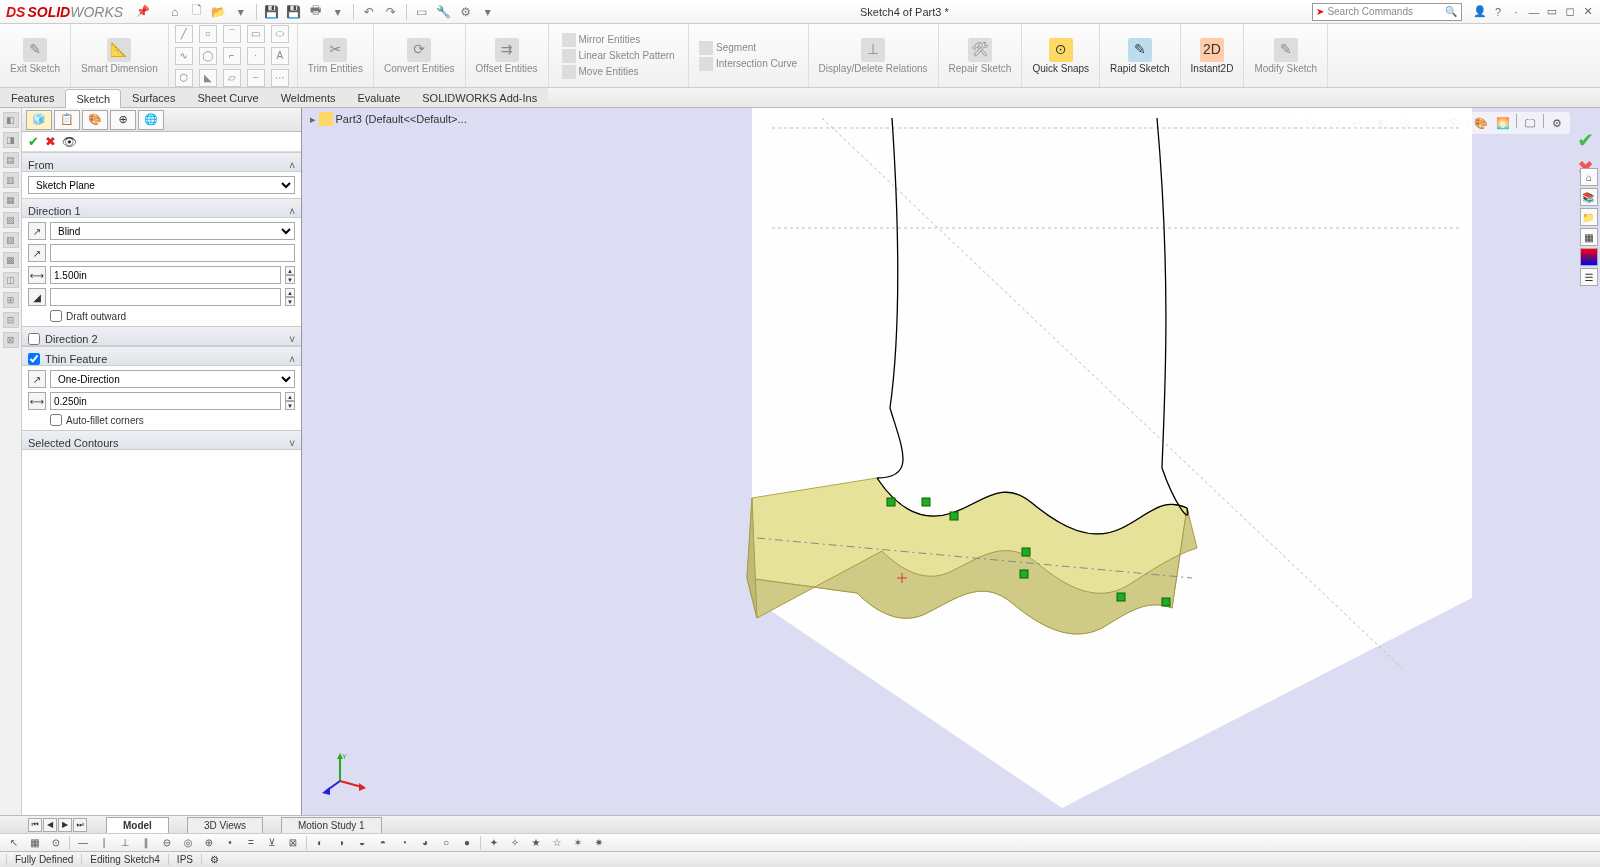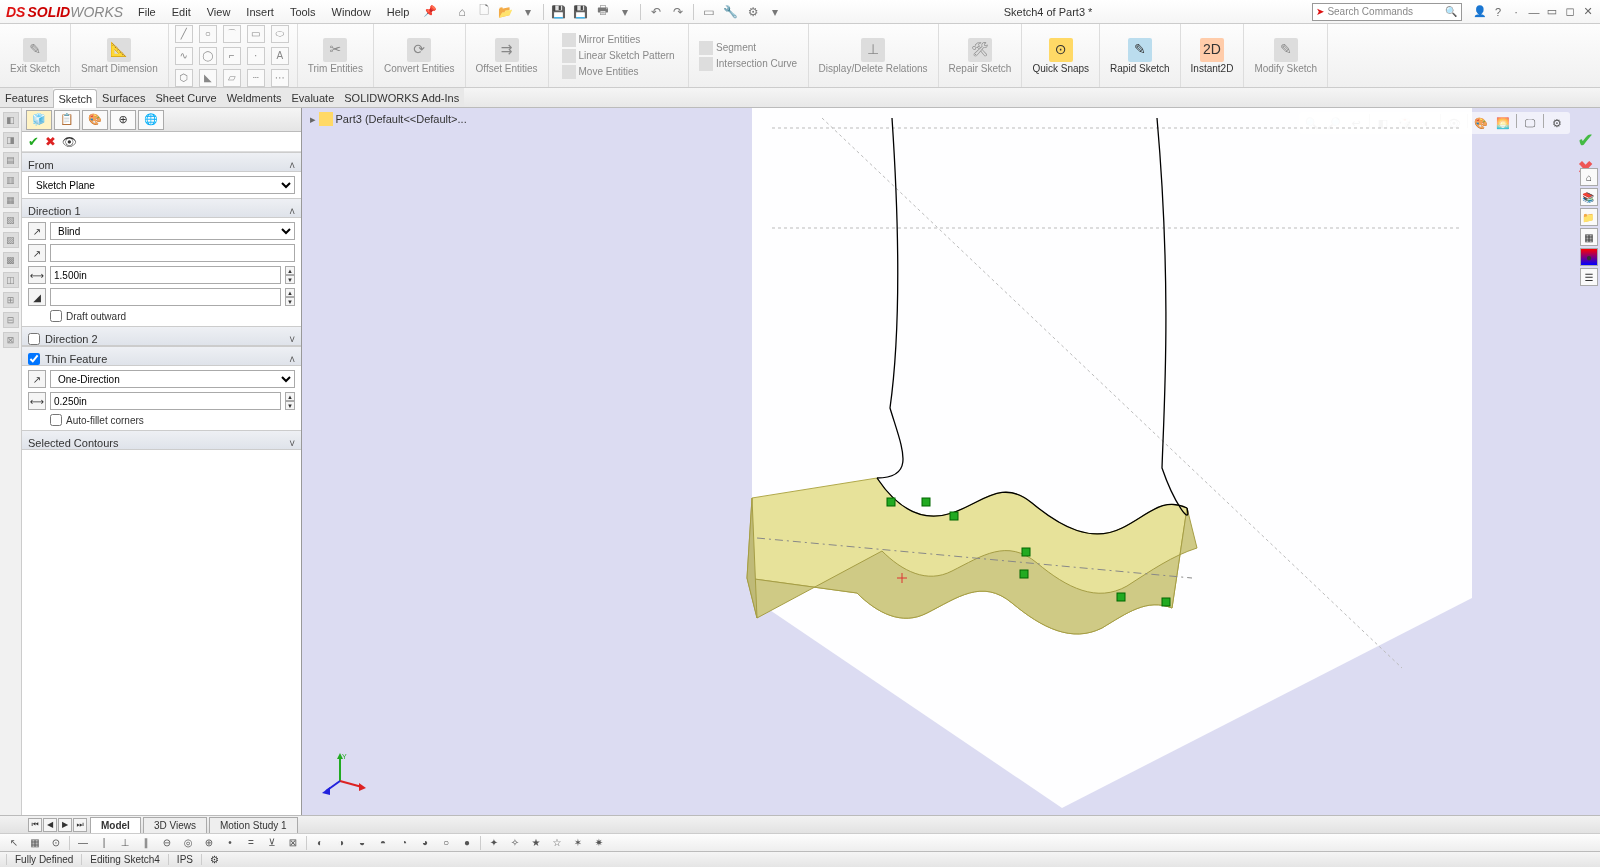--- a/index.html
+++ b/index.html
@@ -31,21 +31,21 @@
 .ribbon .ico24 { width:24px; height:24px; background:#ddd; border-radius:2px; margin-bottom:1px; display:flex;align-items:center;justify-content:center; font-size:14px;}
 .ribbon .ico24.enabled { background:#ffd966; }
 .ribbon .tool-grid { display:grid; grid-template-columns:repeat(5,20px); gap:4px; }
 .ribbon .tool-grid span { width:18px; height:18px; border:1px solid #ccc; background:#fafafa; font-size:10px; display:flex;align-items:center;justify-content:center; color:#888;}
 .ribbon .list-btns { display:flex; flex-direction:column; gap:2px; font-size:10px; color:#888; }
 .ribbon .list-btns div { display:flex; align-items:center; gap:3px; }
 .ribbon .list-btns .ico { width:14px;height:14px; background:#ddd;}
 
 
 .cm-tabs { height:20px; background:linear-gradient(#f5f5f5,#e8e8e8); border-bottom:1px solid #bbb; display:flex; align-items:flex-end; }
-.cm-tabs .tab { padding:3px 4px; font-size:11px; color:#333; border:1px solid transparent; border-bottom:none; background:#e8e8e8;text-align:center; }
+.cm-tabs .tab { padding:3px 10px; font-size:11px; color:#333; border:1px solid transparent; border-bottom:none; background:#e8e8e8;text-align:center; }
 .cm-tabs .tab.active { background:#fff; border-color:#bbb; border-top-left-radius:3px; border-top-right-radius:3px; position:relative; top:1px; }
 
 
 .workspace { display:flex; height: calc(867px - 24px - 64px - 20px - 18px - 18px - 16px); }
 .left-strip { width:22px; background:#f1f1f1; border-right:1px solid #ccc; display:flex; flex-direction:column; align-items:center; gap:4px; padding-top:4px; }
 .left-strip .ico { width:16px;height:16px; background:#ddd; border:1px solid #ccc; font-size:9px; display:flex;align-items:center;justify-content:center; color:#888;}
 
 .pm-panel { width:280px; background:#fff; border-right:1px solid #999; display:flex; flex-direction:column; }
 .pm-tabs { height:24px; background:linear-gradient(#f5f5f5,#e5e5e5); border-bottom:1px solid #bbb; display:flex; align-items:center; gap:2px; padding:0 4px;}
 .pm-tabs .t { width:26px; height:20px; border:1px solid #aaa; background:#fafafa; display:flex;align-items:center;justify-content:center; font-size:11px;}
@@ -86,21 +86,21 @@
 .right-strip { position:absolute; top:60px; right:2px; display:flex; flex-direction:column; gap:2px; }
 .right-strip .ico { width:18px;height:18px; border:1px solid #aaa; background:#fafafa; font-size:10px; display:flex;align-items:center;justify-content:center;}
 .triad { position:absolute; bottom:20px; left:20px; width:44px; height:44px; }
 
 
 .model-svg { position:absolute; top:0; left:0; }
 
 
 .motion-tabs { height:18px; background:linear-gradient(#f2f2f2,#e2e2e2); border-top:1px solid #bbb; display:flex; align-items:center; padding-left:28px; font-size:10px;}
 .motion-tabs .navbtn { width:14px; height:14px; border:1px solid #aaa; background:#f5f5f5; display:flex;align-items:center;justify-content:center; font-size:8px; margin-right:1px;}
-.motion-tabs .tab { padding:2px 10px; border:1px solid #aaa; border-bottom:none; background:#eee; margin-left:2px;}
+.motion-tabs .tab { padding:2px 16px; border:1px solid #aaa; border-bottom:none; background:#eee; margin-left:18px;}
 .motion-tabs .tab.active { background:#fff; font-weight:bold;}
 
 
 .sketch-bar { height:18px; background:linear-gradient(#fdfdfd,#eee); border-top:1px solid #ccc; display:flex; align-items:center; gap:5px; padding:0 6px;}
 .sketch-bar .ico { width:16px;height:16px; display:flex;align-items:center;justify-content:center; font-size:10px; color:#555;}
 .sketch-bar .sep { width:1px; height:14px; background:#ccc;}
 
 
 .status { height:16px; background:linear-gradient(#f5f5f5,#e5e5e5); border-top:1px solid #bbb; display:flex; align-items:center; font-size:10px; padding:0 6px;}
 .status .left { flex:1; }
@@ -109,29 +109,20 @@
 input.blue-focus { background:#cfe2ff; }
 </style>
 </head>
 <body>
 
 <div class="menubar">
   <div class="logo">
     <span class="ds">DS</span>
     <span class="solid">SOLID</span>
       <span class="works">WORKS</span>
-  </div>
-  <div class="menu-items">
-    <span>File</span>
-    <span>Edit</span>
-    <span>View</span>
-    <span>Insert</span>
-    <span>Tools</span>
-    <span>Window</span>
-    <span>Help</span>
   </div>
   <span class="pin">📌</span>
   <div class="qat">
     <span class="ico">⌂</span>
     <span class="ico">🗋</span>
     <span class="ico">📂</span>
     <span class="ico">▾</span>
     <span class="sep"></span>
     <span class="ico" style="color:#c80">💾</span>
     <span class="ico" style="color:#c80">💾</span>

